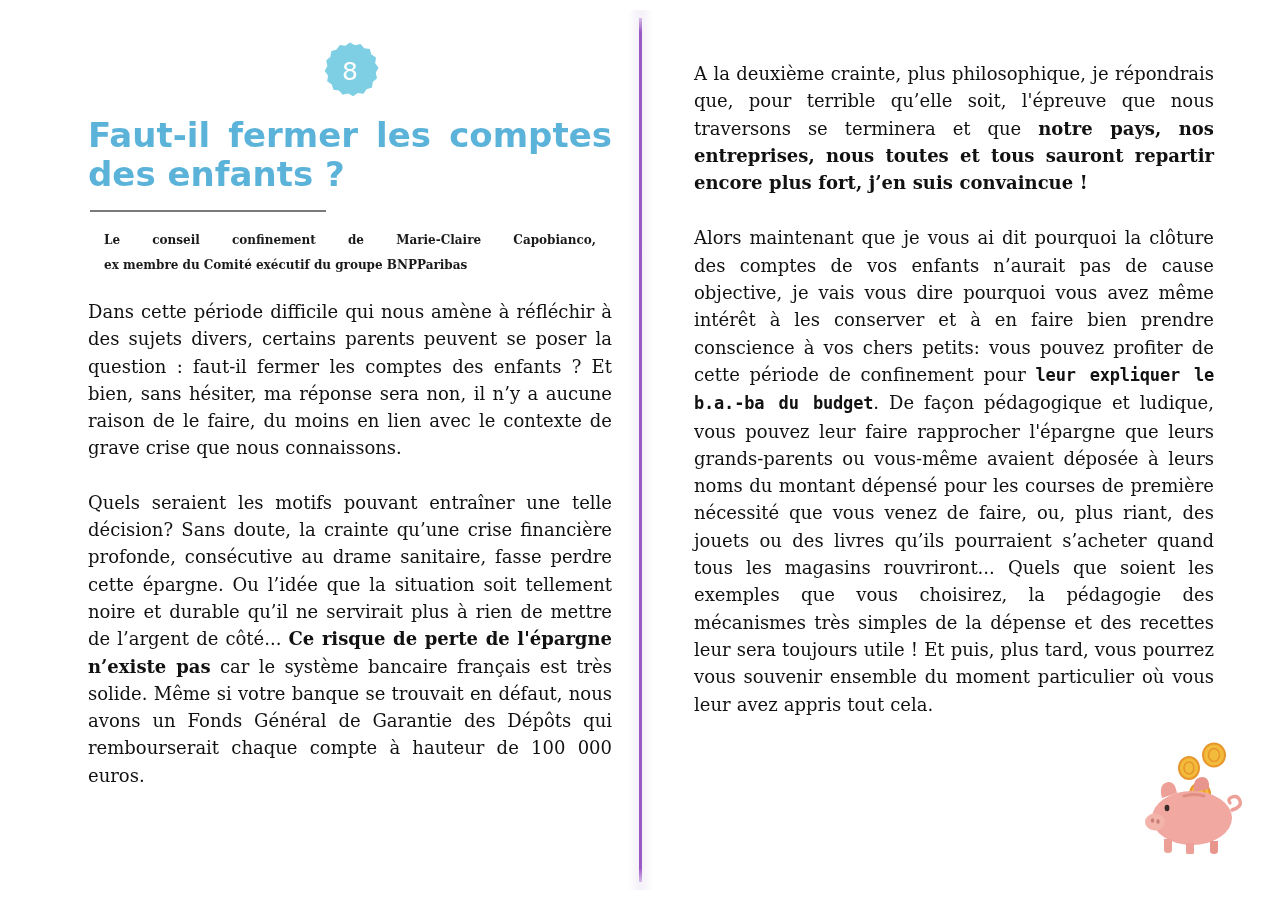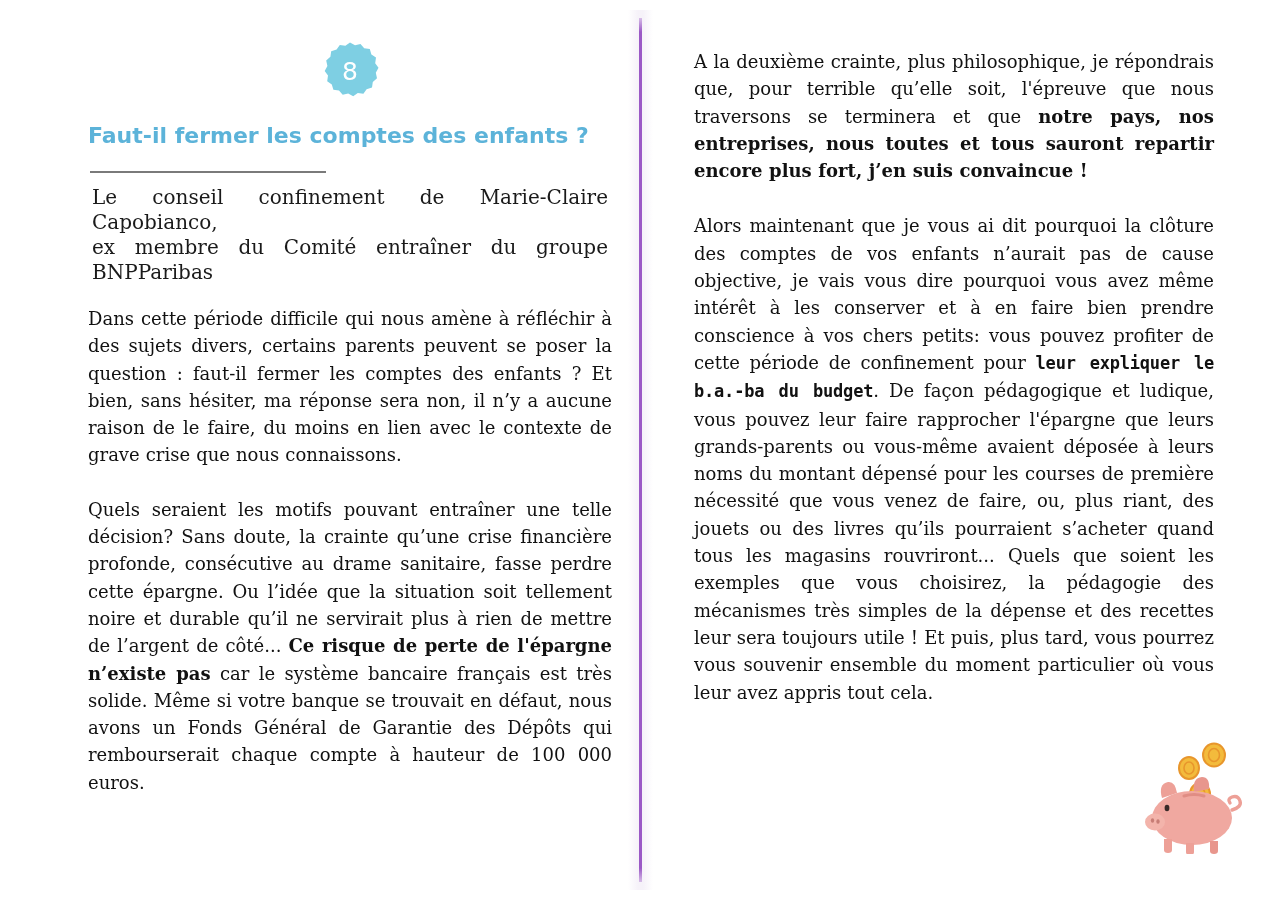--- a/index.html
+++ b/index.html
@@ -92,46 +92,47 @@
     font-weight: 400;
     color: #ffffff;
     line-height: 1;
     letter-spacing: 0;
   }
 
   
   .headline {
     font-family: "DejaVu Sans", sans-serif;
     font-weight: bold;
-    font-size: 22px;
+    font-size: 34px;
     line-height: 39px;
     color: #5cb3d9;
     text-align: justify;
     text-align-last: left;
     margin: 0 0 4px 0;
     letter-spacing: 0;
   }
   .headline-inner { display: block; }
 
   .rule {
     width: 236px;
     height: 2px;
     background: #7a7a7a;
     margin: 16px 0 12px 2px;
   }
 
   
   .byline {
     font-family: "DejaVu Serif", serif;
-    font-size: 20px;
+    font-size: 12px;
     line-height: 25px;
     color: #1a1a1a;
-    margin: 4px;
+    margin: 16px;
     text-align: justify;
     text-align-last: left;
+    font-weight: bold;
   }
   .byline .ln1 { display: block; text-align: justify; text-align-last: justify; }
   .byline .ln2 { display: block; }
 
   
   .para {
     font-family: "DejaVu Serif", serif;
     font-size: 18px;
     line-height: 27.3px;
     color: #111111;
@@ -147,21 +148,21 @@
   .para b, .para strong {
     font-weight: bold;
   }
   .mono-bold {
     font-family: "DejaVu Sans Mono", monospace;
     font-weight: bold;
     font-size: 17px;
     letter-spacing: -0.2px;
   }
 
-  .col-right .para { margin-bottom: 26px; }
+  .col-right .para { margin-bottom: 26px; margin-top: 12px; }
   .col-right .para.rp1 { margin-bottom: 28px; }
 
   
   .piggy {
     position: absolute;
     left: 1136px;
     top: 742px;
     width: 120px;
     height: 112px;
   }
@@ -192,21 +193,21 @@
     </div>
 
     <h1 class="headline">
         <span class="headline-inner">Faut-il fermer les comptes des enfants ?</span>
       </h1>
 
     <div class="rule"></div>
 
     <p class="byline">
         <span class="ln1">Le conseil confinement de Marie-Claire Capobianco,</span>
-        <span class="ln2">ex membre du Comité entraîner du groupe BNPParibas</span>
+        <span class="ln2">ex membre du Comité exécutif du groupe BNPParibas</span>
       </p>
 
     <p class="para first-left">Dans cette période difficile qui nous amène à réfléchir à des sujets divers, certains parents peuvent se poser la question : faut-il fermer les comptes des enfants ? Et bien, sans hésiter, ma réponse sera non, il n’y a aucune raison de le faire, du moins en lien avec le contexte de grave crise que nous connaissons.</p>
 
     <p class="para"><span>Quels seraient les motifs pouvant entraîner une telle décision? Sans doute, la crainte qu’une crise financière profonde, consécutive au drame sanitaire, fasse perdre cette épargne. Ou l’idée que la situation soit tellement noire et durable qu’il ne servirait plus à rien de mettre de l’argent de côté... </span><b>Ce risque de perte de l'épargne n’existe pas</b><span> car le système bancaire français est très solide. Même si votre banque se trouvait en défaut, nous avons un Fonds Général de Garantie des Dépôts qui rembourserait chaque compte à hauteur de 100 000 euros.</span></p>
 
   </div>
 
   <div class="col-right">
 

